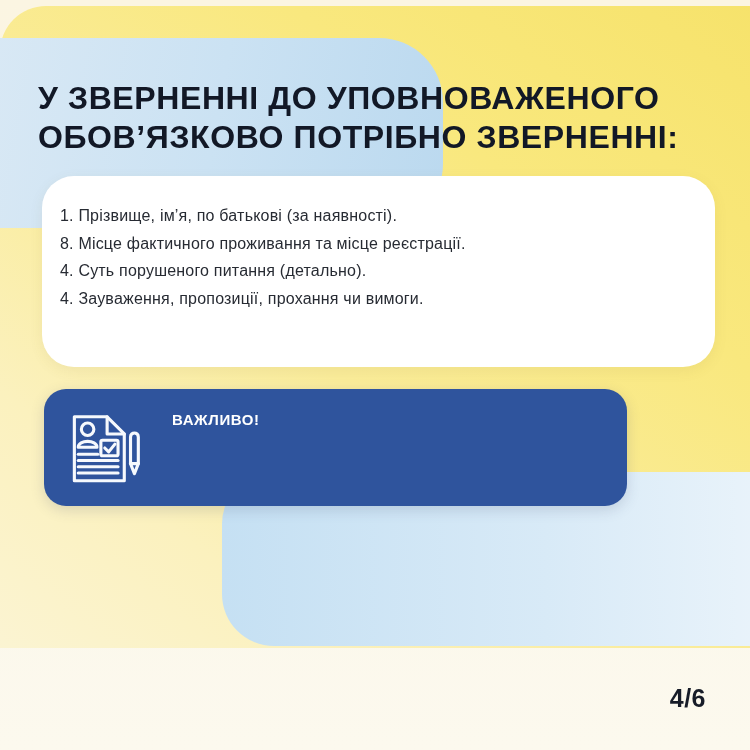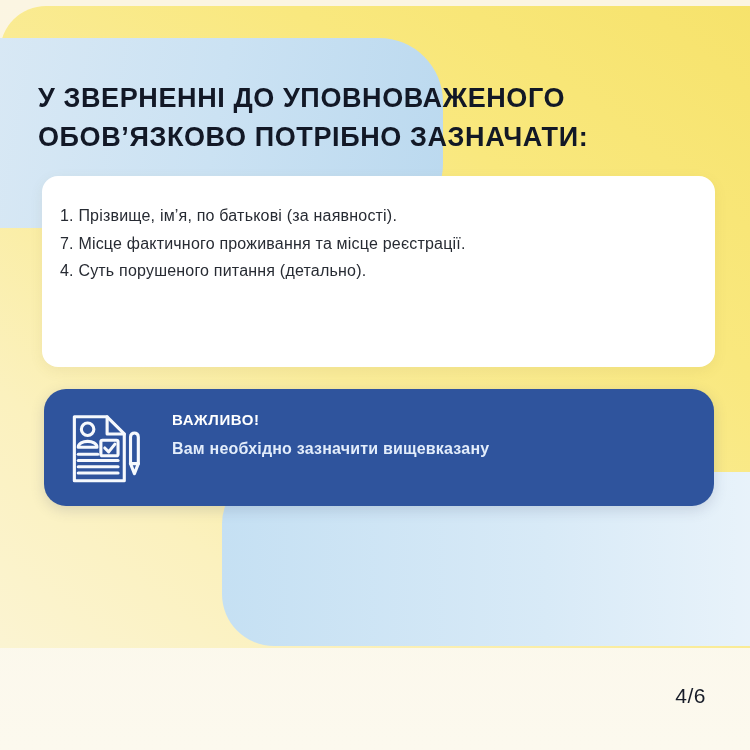--- a/index.html
+++ b/index.html
@@ -39,50 +39,50 @@
     background:linear-gradient(to right,#C5E0F3 0%,#D8EAF7 55%,#EDF5FB 100%);
     z-index:2;
   }
   
   .title{
     position:absolute;
     left:38px;top:79px;
     margin:0;
     z-index:3;
     color:#121826;
-    font-size:27px;
+    font-size:32px;
     font-weight:800;
     letter-spacing:0.6px;
     line-height:39px;
   }
   .title-line{display:block;}
   
   .card-white{
     position:absolute;
     left:42px;top:176px;
     width:673px;height:191px;
     background:#ffffff;
-    border-radius:16px;
+    border-radius:32px;
     box-shadow:0 4px 14px rgba(120,100,40,0.08);
     z-index:3;
     box-sizing:border-box;
     padding:26px 20px 0 18px;
   }
   .req-item{
     color:#272B33;
     font-size:16px;
     letter-spacing:0.2px;
     line-height:27.5px;
     white-space:nowrap;
   }
   
   .card-navy{
     position:absolute;
     left:44px;top:389px;
-    width:670px;height:117px;
+    width:583px;height:117px;
     background:#2F549D;
     border-radius:22px;
     box-shadow:0 4px 14px rgba(60,70,110,0.18);
     z-index:3;
     box-sizing:border-box;
   }
   .icon-wrap{
     position:absolute;
     left:22px;top:20px;
     width:76px;height:78px;
@@ -104,43 +104,44 @@
     font-weight:700;
     letter-spacing:0.2px;
     line-height:24px;
   }
   
   .page-num{
     position:absolute;
     right:44px;top:684px;
     z-index:3;
     color:#171C28;
-    font-size:21px;
-    font-weight:400;
+    font-size:25px;
+    font-weight:700;
     letter-spacing:0.5px;
   }
 </style>
 </head>
 <body>
 
 <div class="canvas">
 
   <div class="shape-yellow"></div>
   <div class="shape-blue-top"></div>
   <div class="shape-blue-bottom"></div>
 
   <h1 class="title">
     <span class="title-line">У ЗВЕРНЕННІ ДО УПОВНОВАЖЕНОГО</span>
-    <span class="title-line">ОБОВ’ЯЗКОВО ПОТРІБНО ЗАЗНАЧАТИ:</span>
+    <span class="title-line">ОБОВ’ЯЗКОВО ПОТРІБНО ЗВЕРНЕННІ:</span>
   </h1>
 
   <section class="card-white">
     <div class="req-item">1. Прізвище, ім’я, по батькові (за наявності).</div>
-    <div class="req-item">7. Місце фактичного проживання та місце реєстрації.</div>
+    <div class="req-item">8. Місце фактичного проживання та місце реєстрації.</div>
     <div class="req-item">4. Суть порушеного питання (детально).</div>
+    <div class="req-item">4. Зауваження, пропозиції, прохання чи вимоги.</div>
   </section>
 
   <section class="card-navy">
     <div class="icon-wrap">
       <svg width="76" height="78" viewBox="0 0 96 100" fill="none" stroke="#F6F9FD" stroke-width="4" stroke-linecap="round" stroke-linejoin="round">
 
         <path d="M10,10 H52 L74,32 V92 H10 Z"></path>
         <path d="M52,10 V32 H74"></path>
 
         <circle cx="27" cy="26" r="8"></circle>
@@ -153,19 +154,18 @@
         <path d="M15,66 H66"></path>
         <path d="M15,74 H66"></path>
         <path d="M15,82 H66"></path>
 
         <path d="M82,36 C82,29 92,29 92,36 L92,70 L87,83 L82,70 Z"></path>
         <path d="M82,70 H92"></path>
       </svg>
     </div>
     <div class="navy-text">
       <div class="navy-heading">ВАЖЛИВО!</div>
-      <div class="navy-line">Вам необхідно зазначити вищевказану</div>
     </div>
   </section>
 
   <div class="page-num">4/6</div>
 
 </div>
 
 </body></html>

